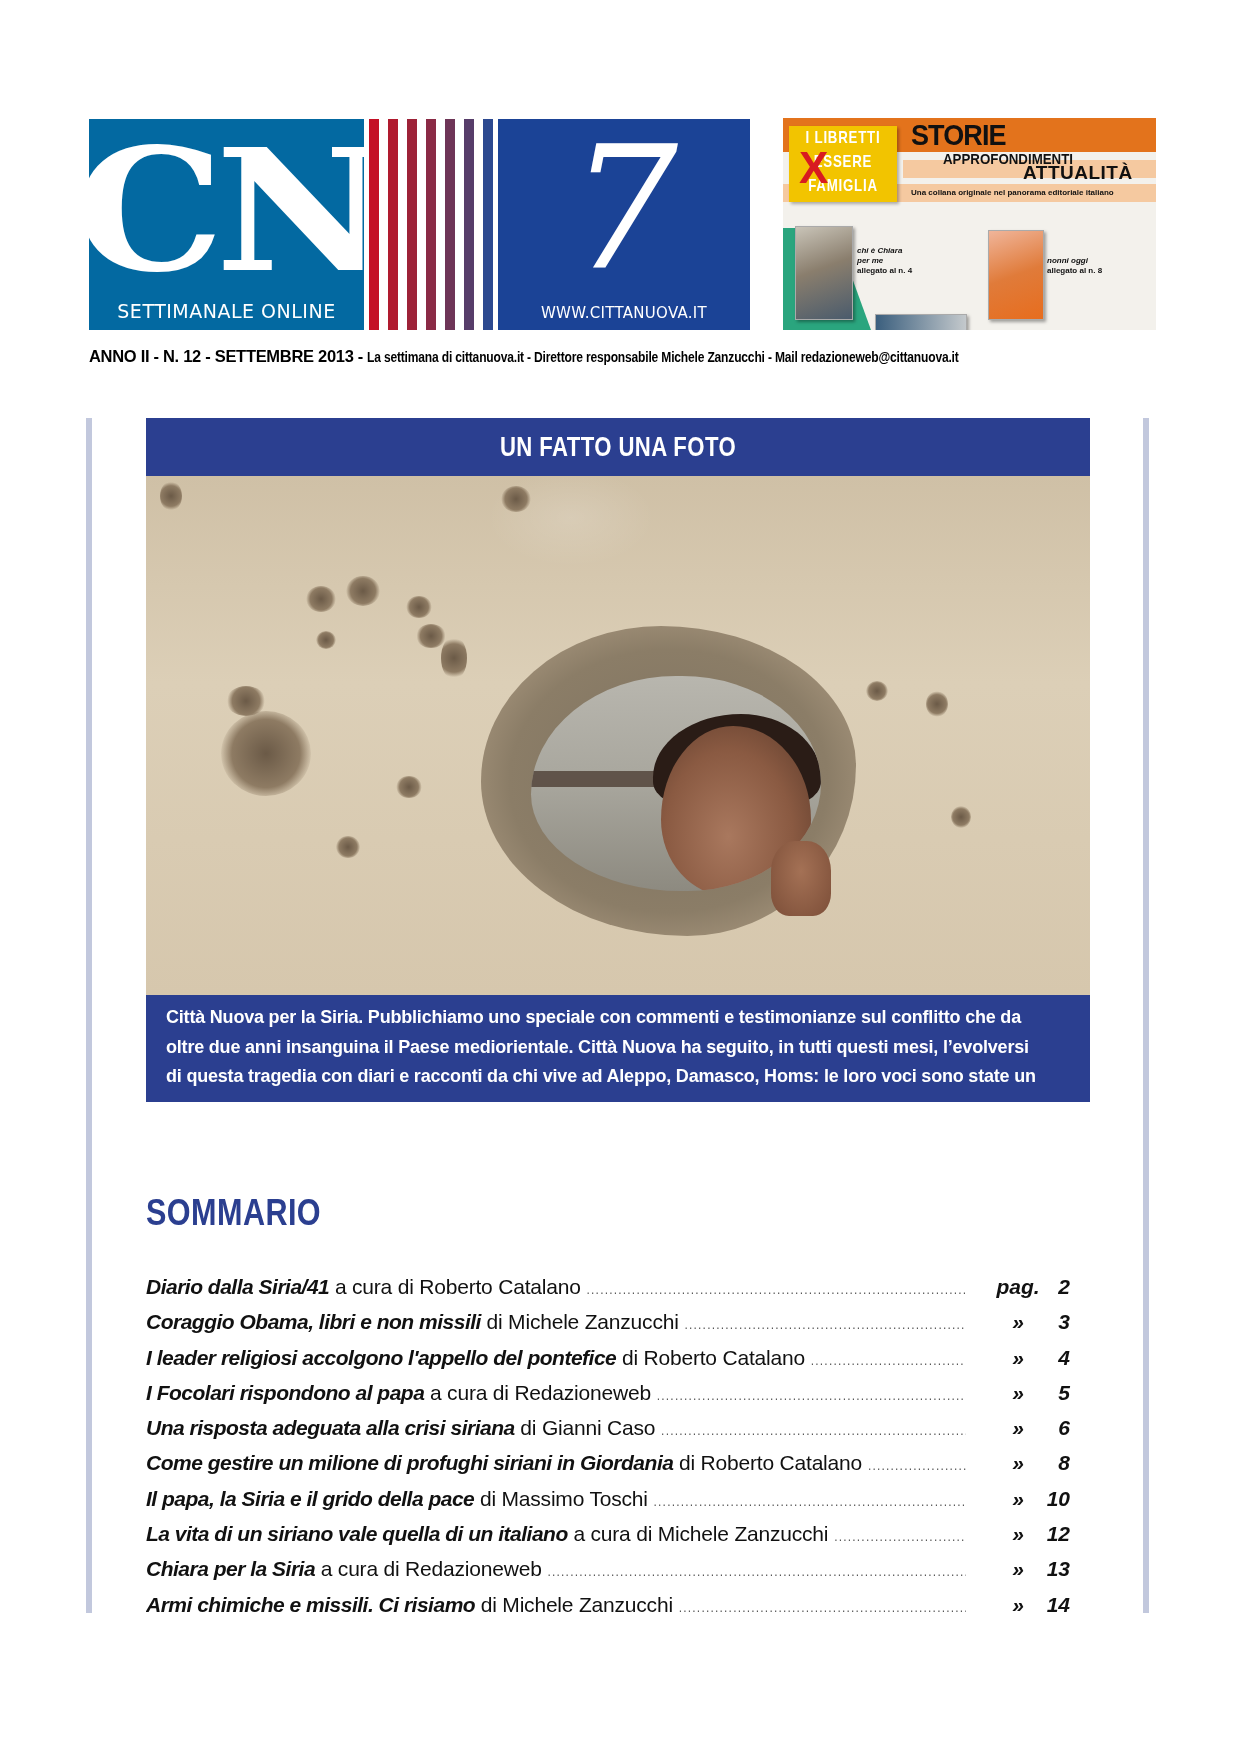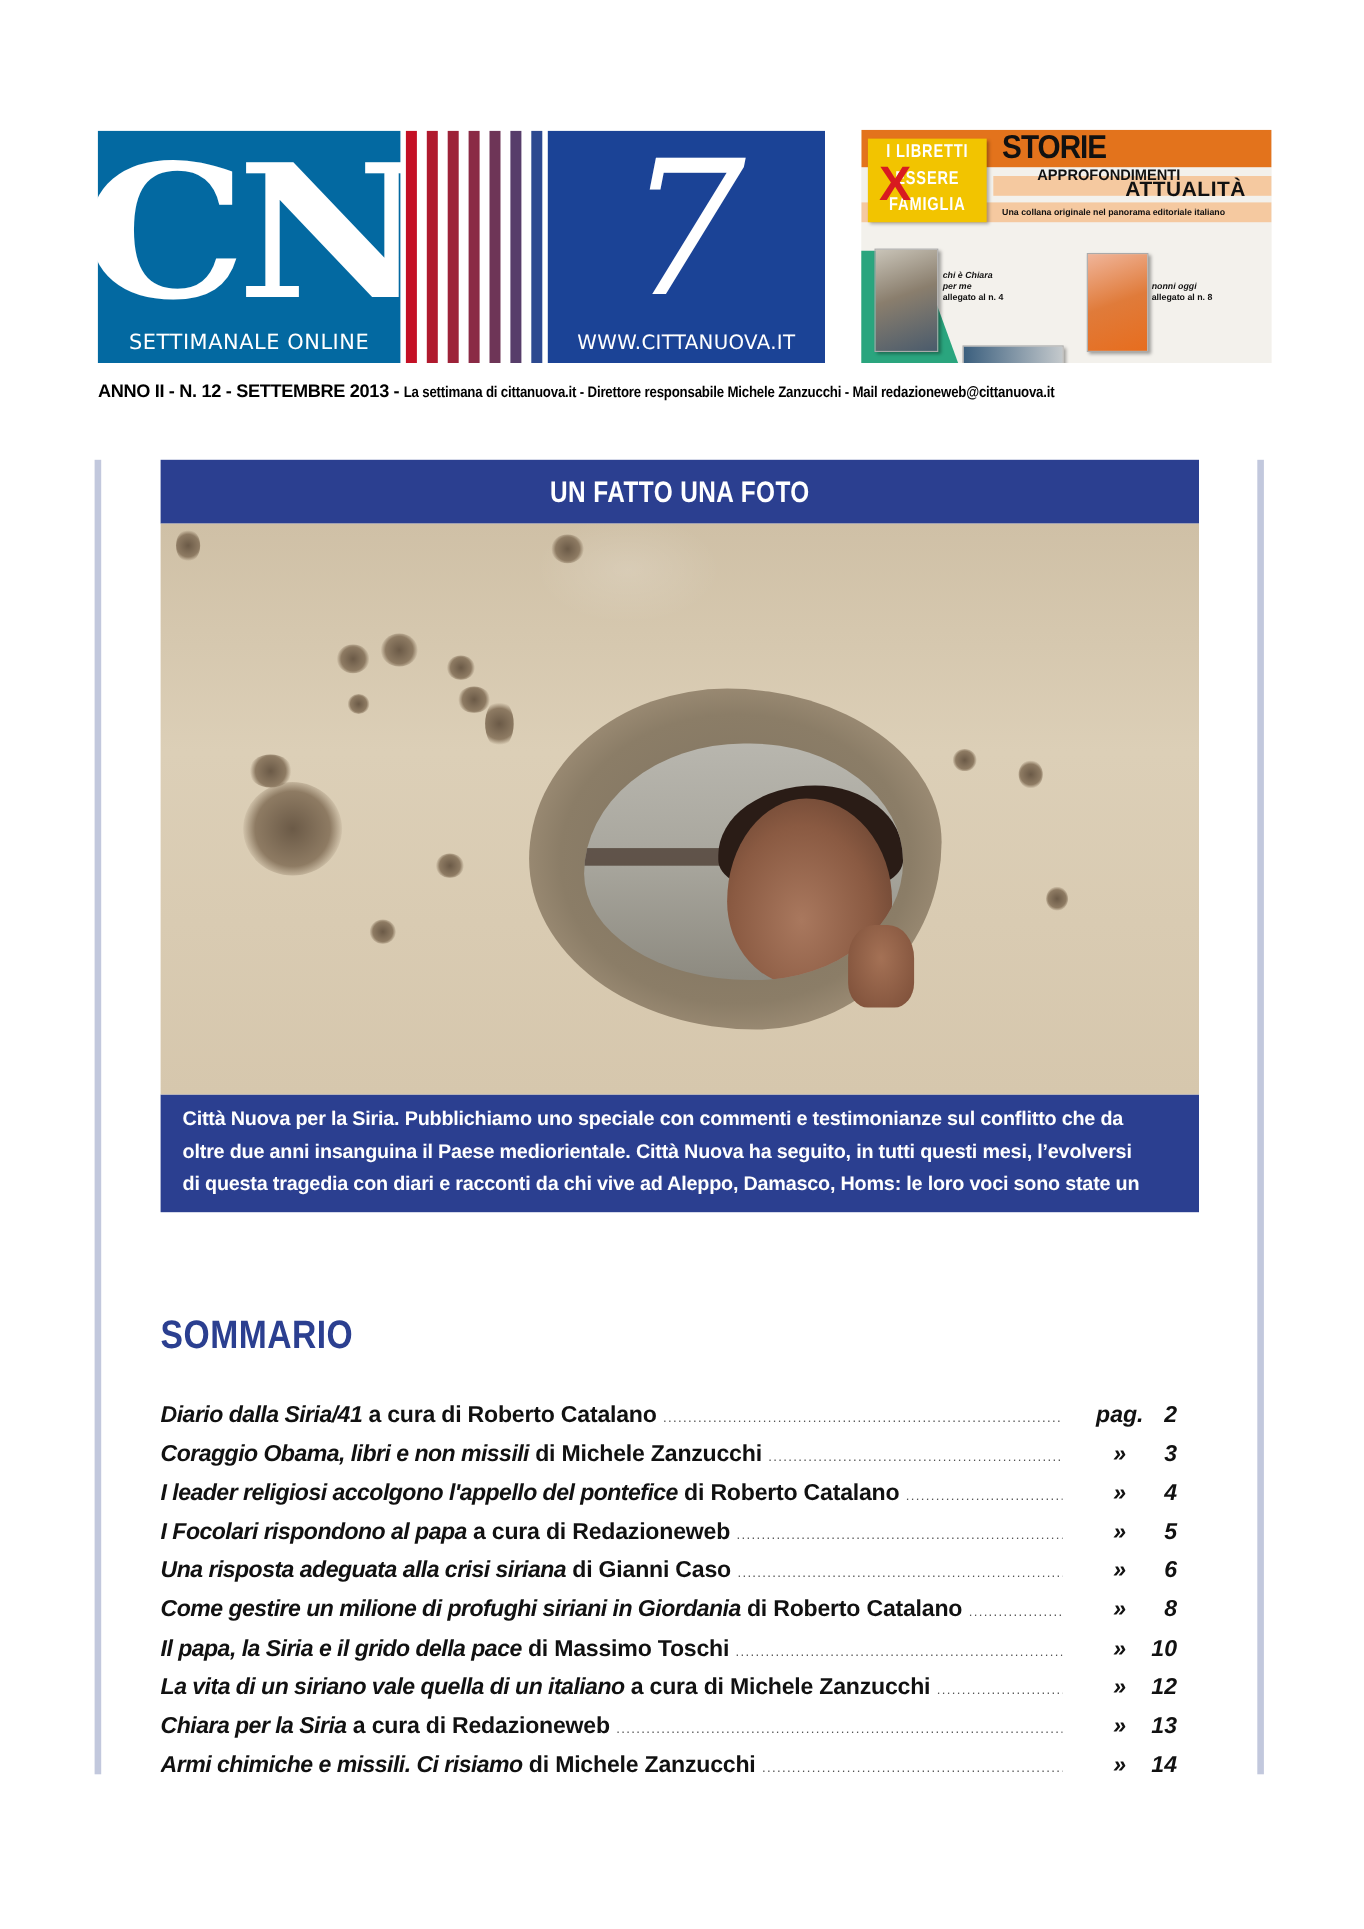--- a/index.html
+++ b/index.html
@@ -6,21 +6,21 @@
   body { width: 1240px; height: 1754px; position: relative; overflow: hidden; font-family: "Liberation Sans", sans-serif; }
 
   
   .cn-block { position: absolute; left: 89px; top: 119px; width: 275px; height: 211px; background: #0369a1; }
   .cn-letters { position: absolute; left: 0; top: 8px; width: 100%; text-align: center; color: #fff; font-family: "DejaVu Serif", serif; font-weight: bold; font-size: 168px; line-height: 168px; letter-spacing: -8px; transform: scaleX(1.12); }
   .cn-sub { position: absolute; left: 0; bottom: 8px; width: 100%; text-align: center; color: #fff; font-family: "DejaVu Sans", sans-serif; font-size: 19px; letter-spacing: 0.5px; }
   .stripes { position: absolute; left: 368px; top: 119px; height: 211px; width: 130px; }
   .stripe { position: absolute; top: 0; width: 10px; height: 211px; }
   .seven-block { position: absolute; left: 498px; top: 119px; width: 252px; height: 211px; background: #1b4396; }
   .seven { position: absolute; left: 0; top: 0; width: 100%; text-align: center; color: #fff; font-family: "DejaVu Serif", serif; font-style: italic; font-size: 170px; line-height: 180px; }
-  .site-url { position: absolute; left: 0; bottom: 8px; width: 100%; text-align: center; color: #fff; font-family: "DejaVu Sans", sans-serif; font-size: 18px; letter-spacing: 0.3px; }
+  .site-url { position: absolute; left: 0; bottom: 8px; width: 100%; text-align: center; color: #fff; font-family: "DejaVu Sans", sans-serif; font-size: 15px; letter-spacing: 0.3px; }
 
   
   .ad { position: absolute; left: 783px; top: 118px; width: 373px; height: 212px; background: #f3f1ec; overflow: hidden; }
   .ad-orange { position: absolute; left: 0; top: 0; width: 100%; height: 34px; background: #e3731c; }
   .ad-peach1 { position: absolute; left: 120px; top: 42px; width: 253px; height: 18px; background: #f5c9a0; }
   .ad-peach2 { position: absolute; left: 0; top: 66px; width: 373px; height: 18px; background: #f5c9a0; }
   .ad-green { position: absolute; left: -40px; top: 110px; width: 120px; height: 160px; background: #2aa57e; transform: skewX(20deg); }
   .ad-badge { position: absolute; left: 6px; top: 8px; width: 108px; height: 76px; background: #f2c400; box-shadow: 2px 2px 3px rgba(0,0,0,.3); }
   .ad-badge .ln { display: block; color: #fff; font-family: "Liberation Sans", sans-serif; font-weight: bold; font-size: 17px; line-height: 24px; text-align: center; transform: scaleX(.78); letter-spacing: 1px; }
   .ad-x { position: absolute; left: 10px; top: 20px; color: #d81b20; font-weight: bold; font-size: 44px; line-height: 44px; font-family: "Liberation Sans", sans-serif; }
@@ -64,21 +64,21 @@
   .hand { position: absolute; left: 625px; top: 365px; width: 60px; height: 75px; border-radius: 40% 40% 30% 30%; background: radial-gradient(ellipse at 50% 40%, #a47155, #7c4e38); }
   .caption { background: #2b3f90; color: #fff; padding: 8px 24px 10px 20px; font-family: "Liberation Sans", sans-serif; font-weight: bold; font-size: 18px; line-height: 29.5px; letter-spacing: -0.2px; }
   .caption span { display: block; }
 
   
   .sommario-title { position: absolute; left: 146px; top: 1192px; color: #2b3f90; font-family: "Liberation Sans", sans-serif; font-weight: bold; font-size: 36px; letter-spacing: 0.5px; transform: scaleX(.85); transform-origin: left; }
   .toc { position: absolute; left: 146px; top: 1275px; width: 944px; }
   .toc-row { position: relative; height: 35.3px; font-size: 21px; color: #111; white-space: nowrap; }
   .toc-text { position: absolute; left: 0; top: 0; width: 820px; overflow: hidden; font-family: "Liberation Sans", sans-serif; }
   .toc-text .ttl { font-weight: bold; font-style: italic; letter-spacing: -0.5px; }
-  .toc-text .by { font-weight: bold; letter-spacing: -0.2px; }
+  .toc-text .by { font-weight: normal; letter-spacing: -0.2px; }
   .toc-text .dots { color: #555; font-size: 12px; letter-spacing: 1.2px; }
   .toc-pag { position: absolute; left: 842px; width: 60px; text-align: center; font-weight: bold; font-style: italic; font-family: "Liberation Sans", sans-serif; }
   .toc-num { position: absolute; right: 20px; width: 40px; text-align: right; font-weight: bold; font-style: italic; font-family: "Liberation Sans", sans-serif; }
 </style>
 </head>
 <body>
 
 <div class="cn-block">
   <div class="cn-letters">CN</div>
   <div class="cn-sub">SETTIMANALE ONLINE</div>

